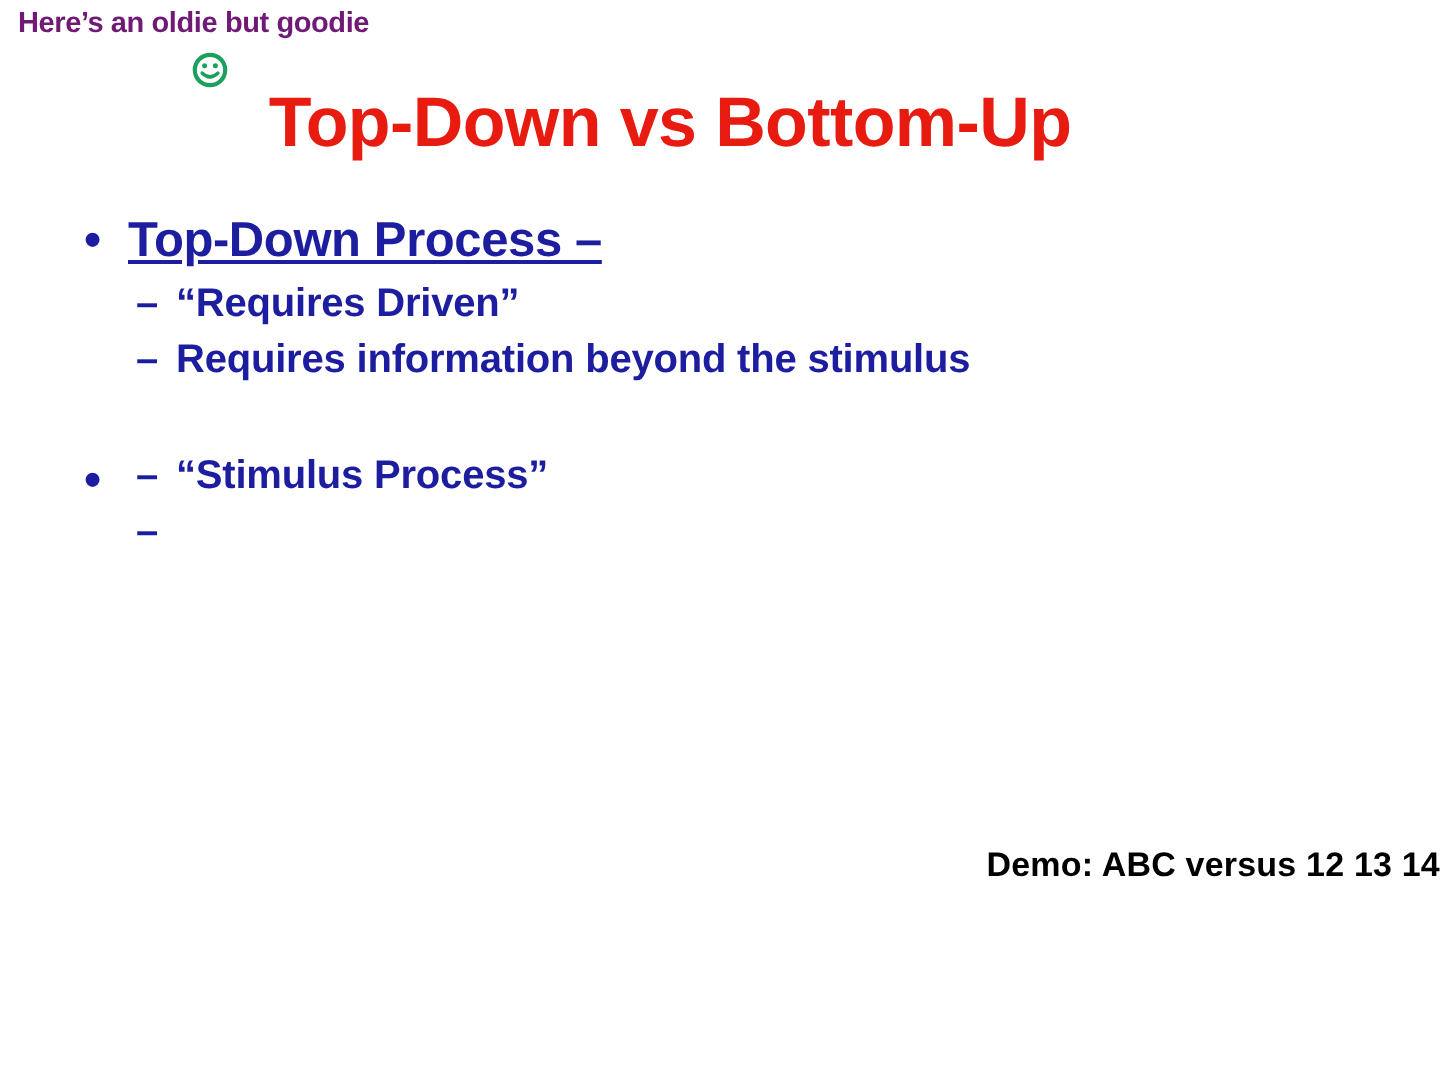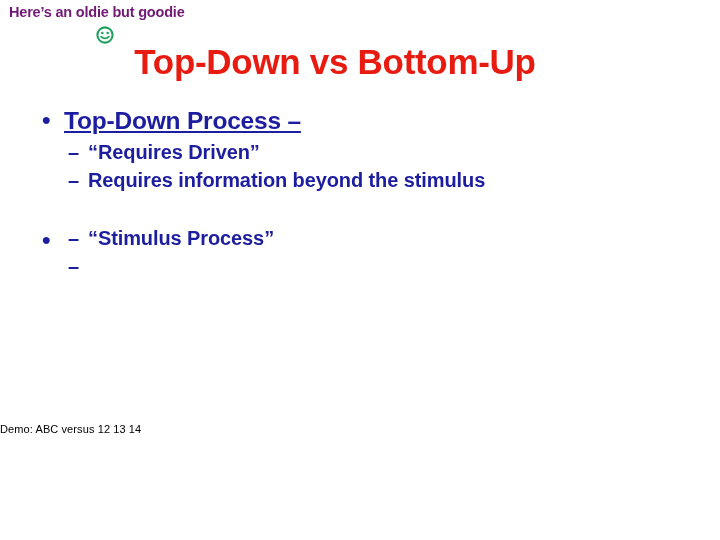--- a/index.html
+++ b/index.html
@@ -116,23 +116,23 @@
   .group-gap {
     height: 30px;
   }
 
   
   .demo-line {
     position: absolute;
     left: 0;
     top: 423px;
     width: 720px;
-    text-align: left;
-    font-size: 11px;
-    font-weight: normal;
+    text-align: right;
+    font-size: 17px;
+    font-weight: bold;
     color: #000000;
     letter-spacing: 0.1px;
     white-space: nowrap;
   }
 </style>
 </head>
 <body>
 
 <div class="slide">
 

